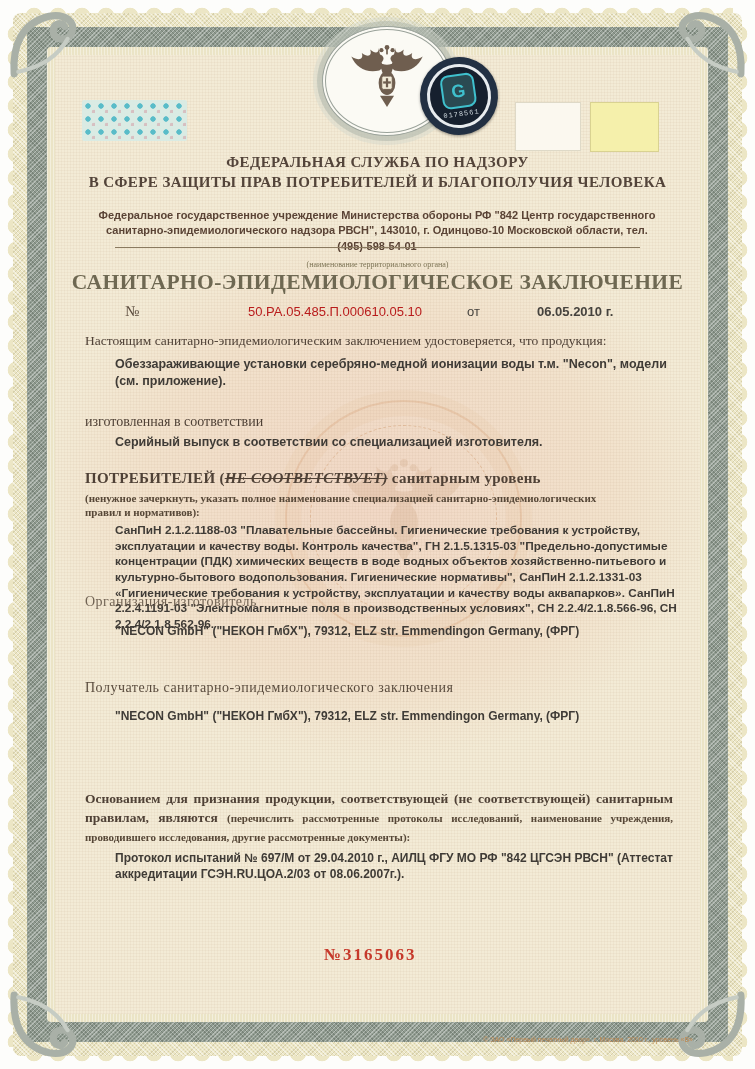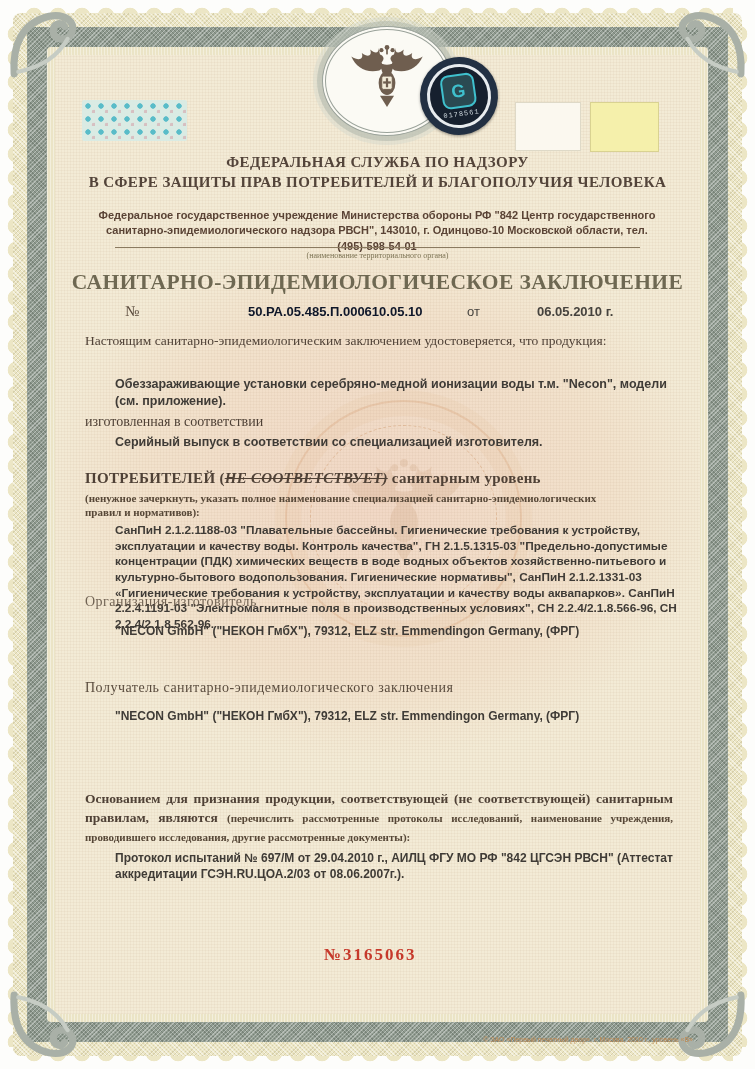--- a/index.html
+++ b/index.html
@@ -69,34 +69,34 @@
     display:flex;align-items:center;justify-content:center;}
   .watermark-inner{width:185px;height:185px;border-radius:50%;border:1px dashed rgba(200,140,90,.38);
     display:flex;align-items:center;justify-content:center;}
   
   .txt{position:absolute;z-index:7;}
   .agency{left:0;right:0;top:152px;text-align:center;color:#53443a;font-weight:bold;
     font-size:15px;line-height:1.35;letter-spacing:.4px;}
   .institution{left:97px;top:208px;width:560px;text-align:center;color:#5a4335;
     font-family:"Liberation Sans",sans-serif;font-weight:bold;font-size:11px;line-height:1.4;}
   .org-caption{left:115px;top:247px;width:525px;border-top:1px solid #8a7a60;text-align:center;
-    color:#7d7455;font-size:8px;padding-top:3px;}
+    color:#7d7455;font-size:8px;padding-top:12px;}
   .doc-title{left:0;right:0;top:270px;text-align:center;color:#6e6852;font-weight:bold;
     font-size:21.5px;letter-spacing:.4px;}
   .num-row{left:0;top:302px;width:755px;height:20px;}
   .num-label{position:absolute;left:125px;top:1px;font-size:15px;color:#5a4a3c;}
   .num-value{position:absolute;left:248px;top:2px;font-family:"Liberation Sans",sans-serif;
-    font-weight:bold;font-size:13px;color:#0f172a;}
+    font-weight:normal;font-size:13px;color:#b91c1c;}
   .date-label{position:absolute;left:467px;top:2px;font-family:"Liberation Sans",sans-serif;
     font-size:13px;color:#46433e;}
   .date-value{position:absolute;left:537px;top:2px;font-family:"Liberation Sans",sans-serif;
     font-weight:bold;font-size:13px;color:#46433e;}
   .statement{left:85px;top:333px;width:590px;color:#4f4136;font-size:13.5px;}
   .entry{font-family:"Liberation Sans",sans-serif;font-weight:600;color:#3f3b36;font-size:12.5px;line-height:1.35;}
-  .product{left:115px;top:356px;width:560px;margin-top:20px;}
+  .product{left:115px;top:356px;width:560px;}
   .made-label{left:85px;top:414px;color:#4f4136;font-size:14px;}
   .made-value{left:115px;top:434px;width:570px;}
   .conforms{left:85px;top:470px;color:#4f4136;font-size:15px;font-weight:600;letter-spacing:.3px;}
   .struck{text-decoration:line-through;font-style:italic;}
   .conforms-caption{left:85px;top:491px;width:550px;color:#564737;font-size:11px;line-height:1.3;font-weight:600;}
   .regulations{left:115px;top:523px;width:578px;font-size:11.8px;line-height:1.33;font-weight:600;}
   .section-label{color:#5a4c3e;font-size:14px;letter-spacing:.5px;}
   .manu-label{left:85px;top:594px;opacity:.85;}
   .manu-value{left:115px;top:623px;width:570px;font-size:12px;}
   .recip-label{left:85px;top:680px;}

